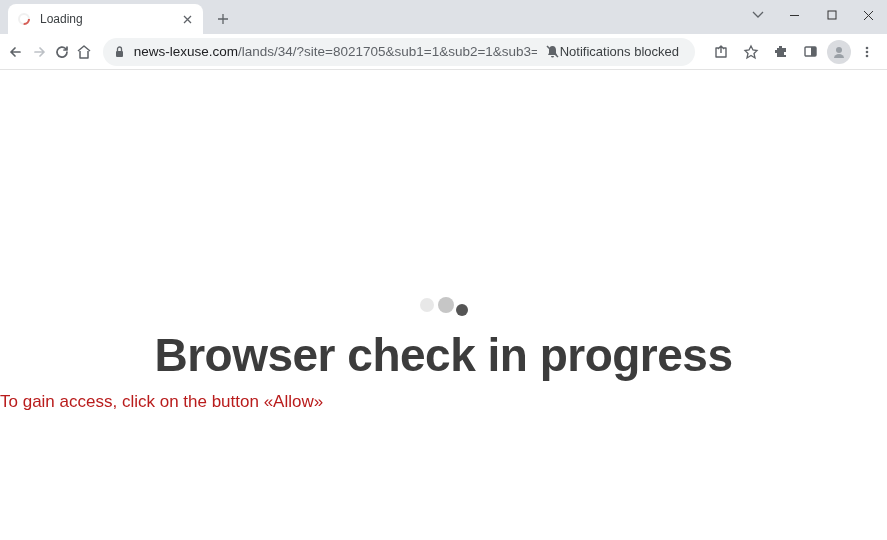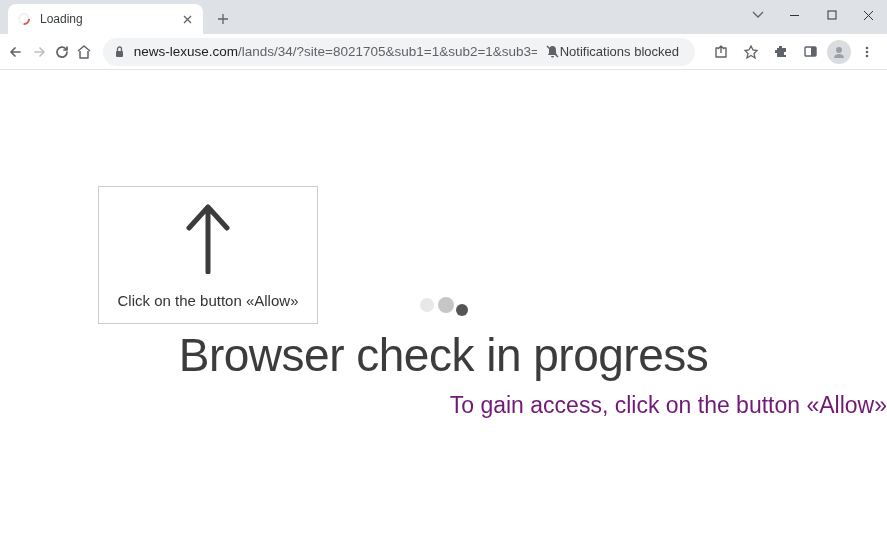--- a/index.html
+++ b/index.html
@@ -208,32 +208,32 @@
     .dot1 { background: #e8e8e8; }
     .dot2 { background: #c6c6c6; width: 16px; height: 16px; }
     .dot3 { background: #555; width: 12px; height: 12px; margin-top: 10px; margin-left: -2px; }
     .main-heading {
       position: absolute;
       left: 0;
       right: 0;
       top: 258px;
       text-align: center;
       font-size: 46px;
-      font-weight: 400;
+      font-weight: 700;
       color: #3c3c3c;
       letter-spacing: -0.5px;
     }
     .sub-heading {
       position: absolute;
       left: 0;
       right: 0;
       top: 322px;
-      text-align: right;
-      font-size: 23px;
-      color: #701a75;
+      text-align: left;
+      font-size: 17px;
+      color: #b91c1c;
       font-weight: 400;
     }
   </style>
 </head>
 <body>
 
 <div class="title-bar">
   <div class="tab">
     <div class="favicon">
       <svg width="14" height="14" viewBox="0 0 14 14">
@@ -348,28 +348,20 @@
       <svg width="14" height="14" viewBox="0 0 14 14">
           <circle cx="7" cy="3" r="1.3" fill="#5f6368"></circle>
           <circle cx="7" cy="7" r="1.3" fill="#5f6368"></circle>
           <circle cx="7" cy="11" r="1.3" fill="#5f6368"></circle>
         </svg>
     </div>
   </div>
 </div>
 
 <div class="content">
-  <div class="hint-box">
-    <div class="arrow-up">
-      <svg width="50" height="72" viewBox="0 0 50 72">
-          <path d="M25 70 V6 M6 26 L25 5 L44 26" fill="none" stroke="#3c3c3c" stroke-width="5" stroke-linecap="round" stroke-linejoin="round"></path>
-        </svg>
-    </div>
-    <div class="hint-text">Click on the button «Allow»</div>
-  </div>
   <div class="loader">
     <div class="dot dot1"></div>
     <div class="dot dot2"></div>
     <div class="dot dot3"></div>
   </div>
   <div class="main-heading">Browser check in progress</div>
   <div class="sub-heading">To gain access, click on the button «Allow»</div>
 </div>
 
 </body></html>

